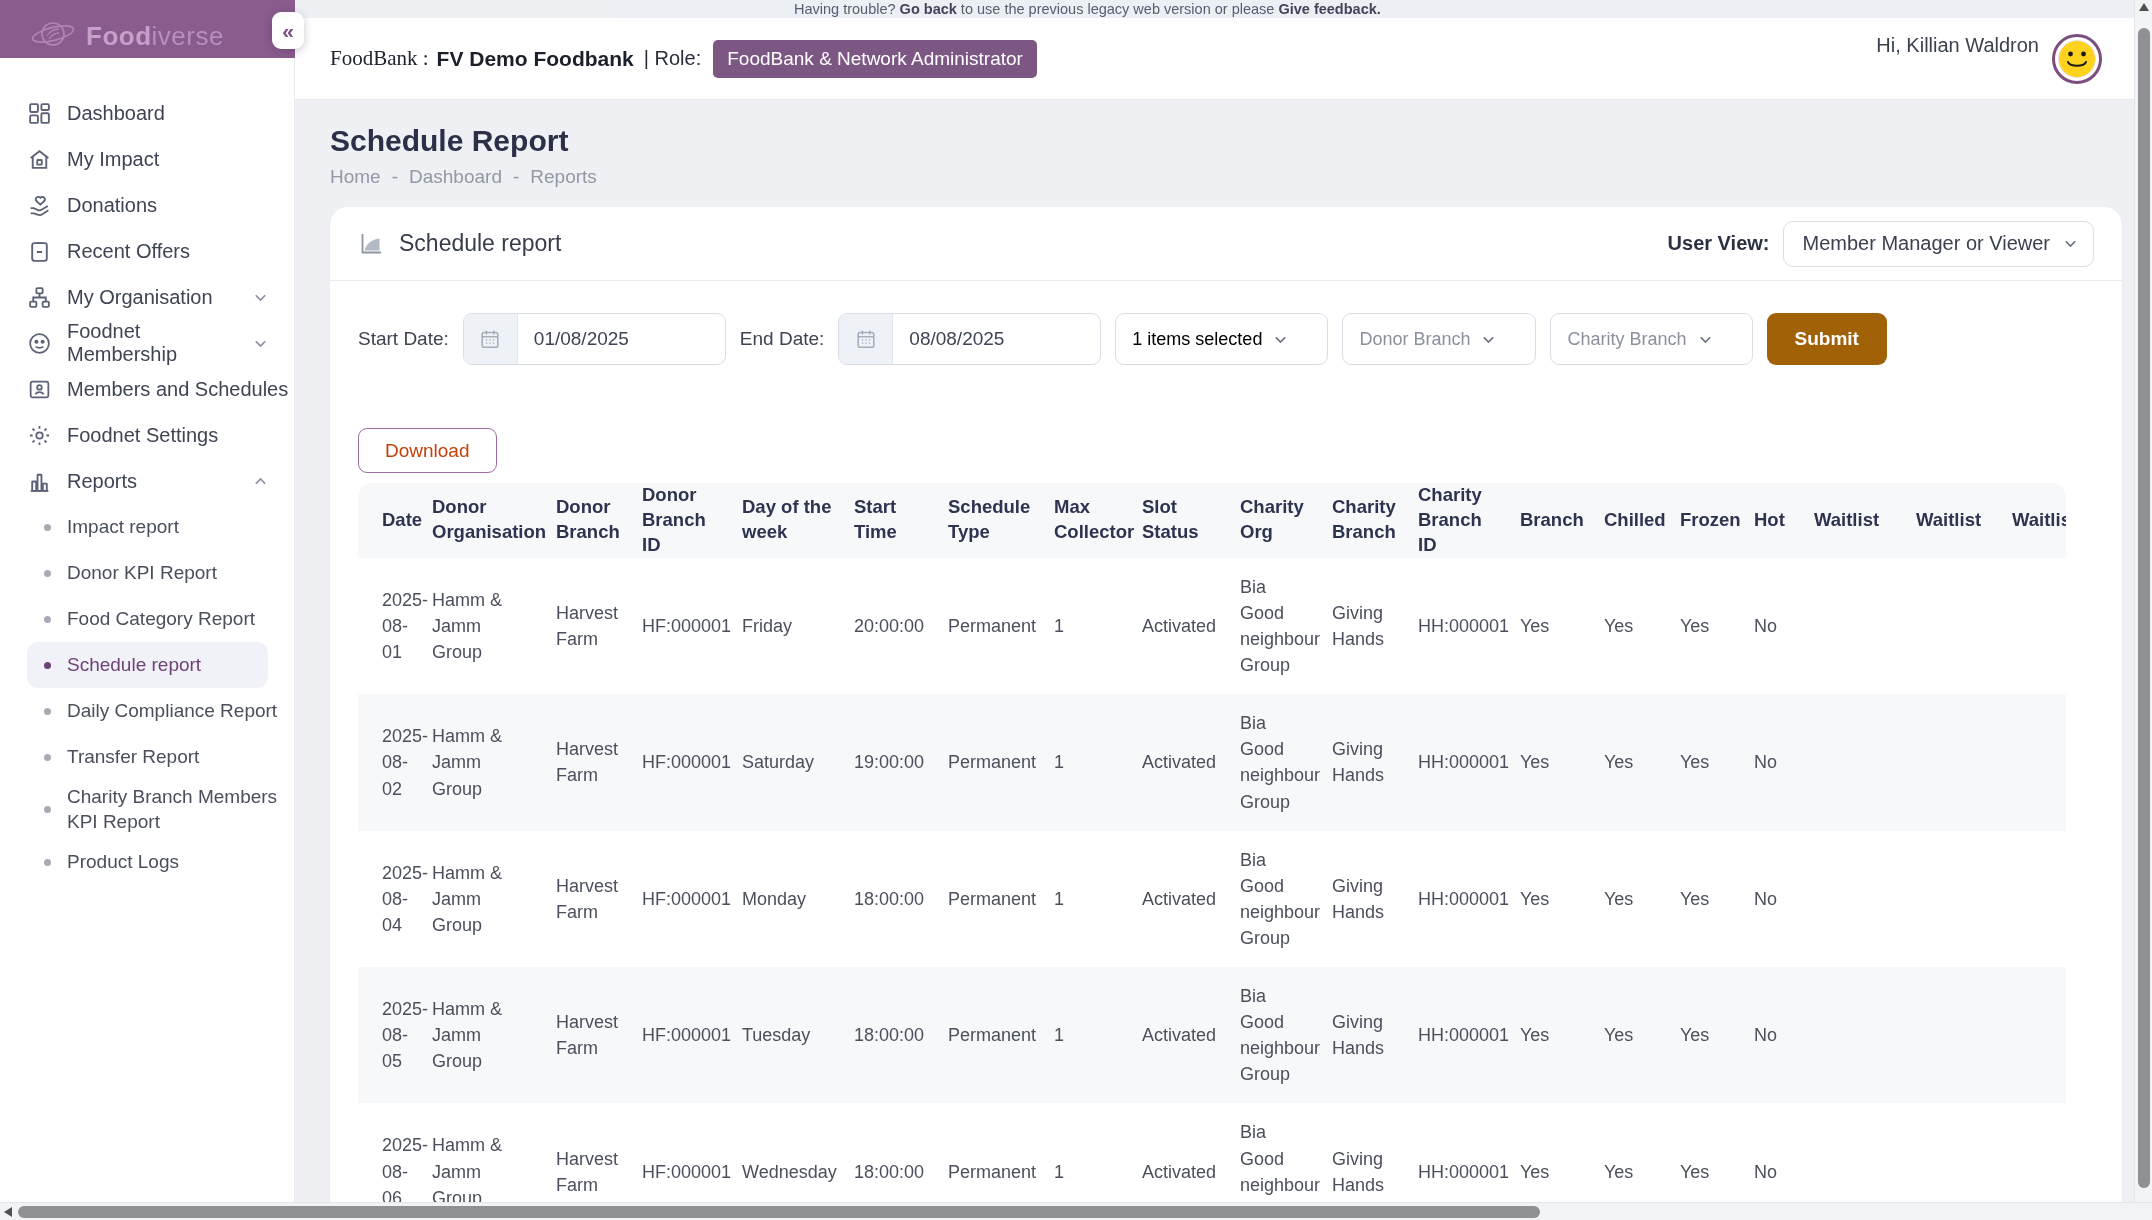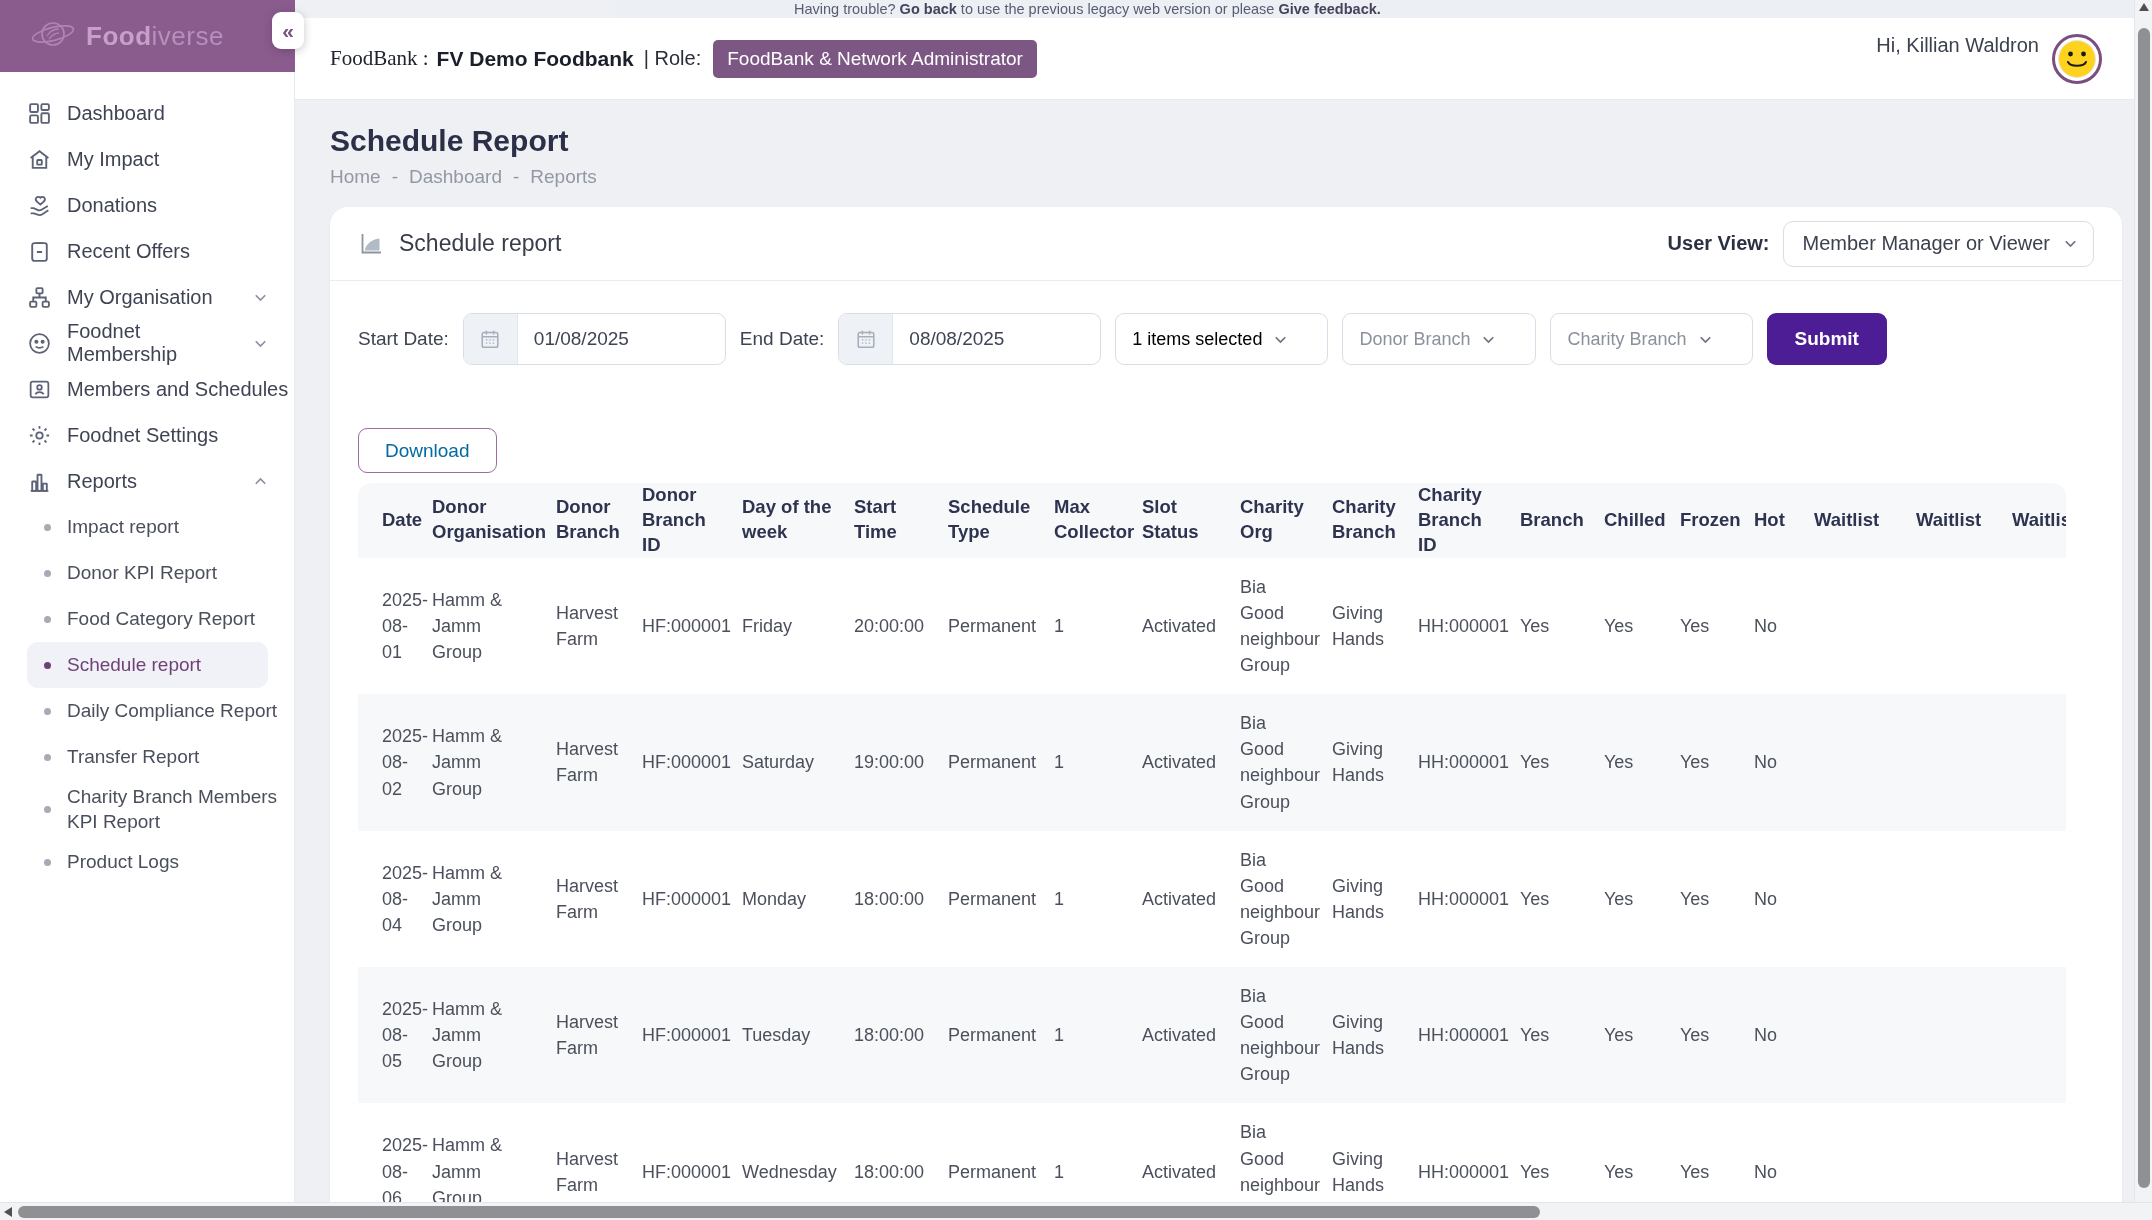--- a/index.html
+++ b/index.html
@@ -1,21 +1,21 @@
 <!DOCTYPE html>
 <html><head>
 <meta charset="utf-8">
 <style>
   * { margin:0; padding:0; box-sizing:border-box; }
   html,body { width:2152px; height:1220px; overflow:hidden; }
   body { font-family:"Liberation Sans","DejaVu Sans",sans-serif; background:#eef0f4; position:relative; color:#3f4454; }
 
   
   .sidebar { position:absolute; left:0; top:0; width:295px; height:1220px; background:#ffffff; border-right:1px solid #e9ebef; z-index:5; }
-  .sidebar-header { position:absolute; left:0; top:0; width:295px; height:72px; background:#8a5c8e; display:flex; align-items:center; padding-left:30px; }
+  .sidebar-header { position:absolute; left:0; top:0; width:295px; height:58px; background:#8a5c8e; display:flex; align-items:flex-end; padding-left:30px; }
   .logo { display:flex; align-items:center; gap:10px; }
   .logo-text { font-size:26px; letter-spacing:.5px; color:#b78fbb; }
   .logo-text b { color:#c7a0ca; font-weight:700; }
   .collapse-btn { position:absolute; left:272px; top:12px; width:32px; height:37px; background:#ffffff; border-radius:9px; box-shadow:0 2px 8px rgba(40,20,50,.25); display:flex; align-items:center; justify-content:center; color:#7a5280; font-size:21px; font-weight:700; cursor:pointer; z-index:6; }
   .nav { position:absolute; top:90px; left:0; width:295px; }
   .nav-item { height:46px; display:flex; align-items:center; padding-left:27px; gap:15px; font-size:20px; font-weight:500; color:#3f4454; cursor:pointer; }
   .nav-item .nicon { width:25px; height:25px; color:#5d6377; flex:0 0 25px; display:flex; }
   .nav-item .nicon svg { width:25px; height:25px; }
   .chev { margin-left:auto; margin-right:26px; color:#8a90a0; display:flex; }
   .chev svg { width:17px; height:17px; }
@@ -54,22 +54,22 @@
   .select-box { height:46px; border:1px solid #d9dde6; border-radius:10px; display:flex; align-items:center; padding:0 14px 0 18px; font-size:20px; color:#3c4150; gap:12px; cursor:pointer; background:#fff; }
   .select-box .chev { margin:0; }
   .filter-row { display:flex; align-items:center; gap:14px; padding:32px 28px 0 28px; }
   .f-label { font-size:19px; color:#3e4352; white-space:nowrap; }
   .date-input { display:flex; height:52px; border:1px solid #d9dde6; border-radius:9px; overflow:hidden; background:#fff; width:263px; cursor:text; }
   .cal-seg { width:54px; background:#eef1f5; border-right:1px solid #e2e6ed; display:flex; align-items:center; justify-content:center; color:#a7aebc; }
   .date-val { display:flex; align-items:center; padding-left:16px; font-size:19px; color:#3f4454; }
   .dd { height:52px; border:1px solid #d9dde6; border-radius:9px; display:flex; align-items:center; padding:0 12px 0 16px; font-size:18px; gap:10px; background:#fff; cursor:pointer; white-space:nowrap; }
   .dd .val { color:#000000; }
   .dd .ph { color:#8b909d; }
-  .btn-submit { height:52px; padding:0 28px; background:#4c1d95; border:none; border-radius:9px; color:#fff; font-size:19px; font-weight:700; cursor:pointer; font-family:inherit; }
-  .btn-download { margin:63px 0 0 28px; height:45px; padding:0 26px; background:#fff; border:1.5px solid #9e6ba3; border-radius:9px; color:#0369a1; font-size:19px; cursor:pointer; font-family:inherit; }
+  .btn-submit { height:52px; padding:0 28px; background:#a16207; border:none; border-radius:9px; color:#fff; font-size:19px; font-weight:700; cursor:pointer; font-family:inherit; }
+  .btn-download { margin:63px 0 0 28px; height:45px; padding:0 26px; background:#fff; border:1.5px solid #9e6ba3; border-radius:9px; color:#c2410c; font-size:19px; cursor:pointer; font-family:inherit; }
 
   
   .table-wrap { margin:10px 28px 0 28px; width:1708px; overflow:hidden; border-radius:14px 14px 0 0; }
   table { border-collapse:collapse; table-layout:fixed; }
   thead th { background:#f7f8fa; height:72px; font-size:18.5px; font-weight:700; color:#2e3450; text-align:left; padding:0 10px; line-height:1.35; vertical-align:middle; }
   thead th:first-child { padding-left:24px; }
   tbody td { font-size:18px; color:#4b505c; padding:16px 10px; line-height:1.45; vertical-align:middle; height:96px; }
   tbody td:first-child { padding-left:24px; }
   tbody tr:nth-child(even) { background:#f7f8fa; }
 

